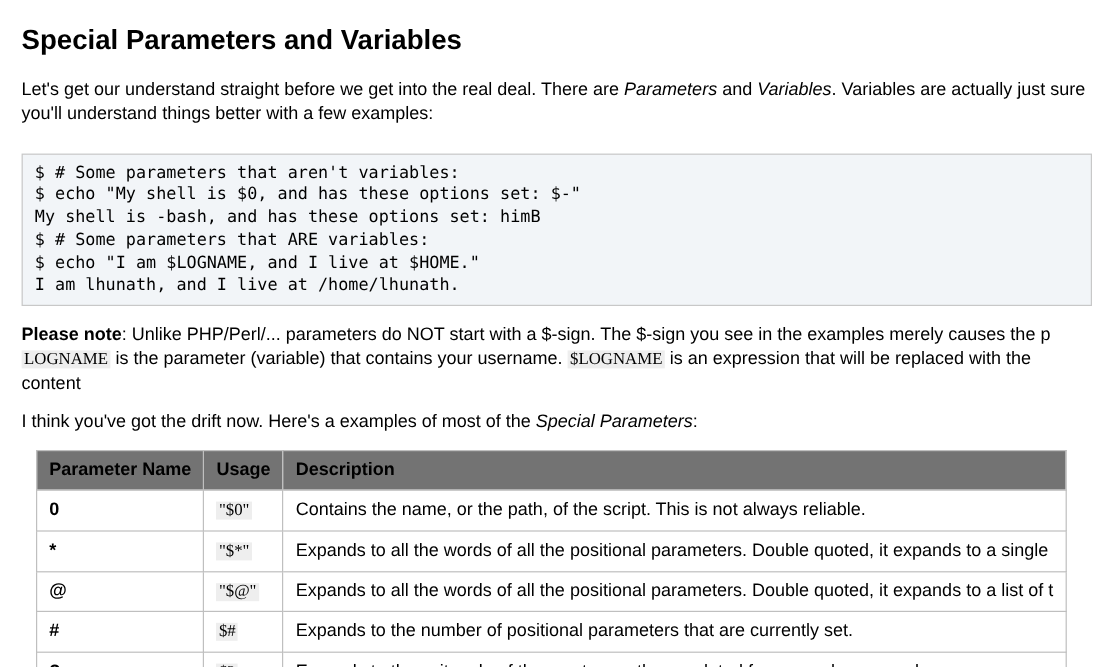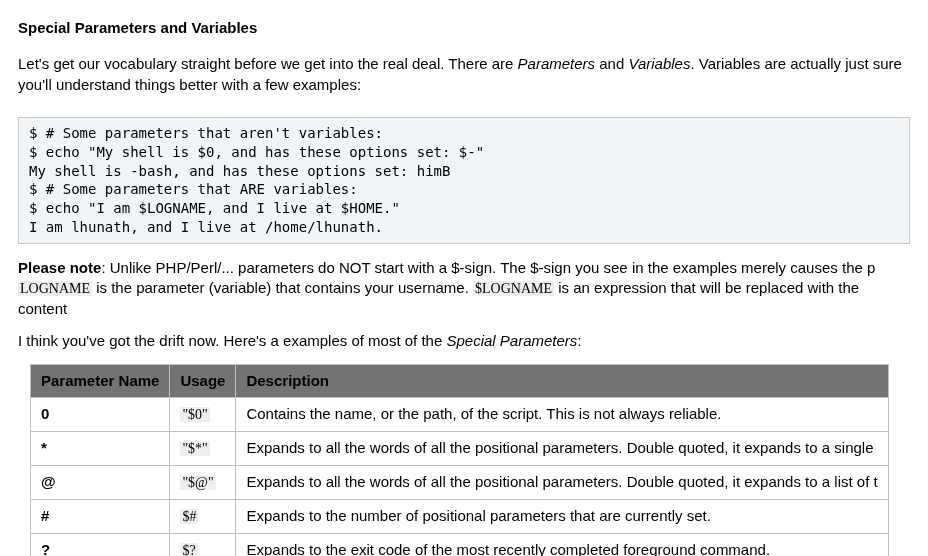--- a/index.html
+++ b/index.html
@@ -7,21 +7,21 @@
       font-family: Arial, Helvetica, sans-serif;
       font-size: 15px;
       color: #000;
       margin: 0;
       padding: 18px;
       width: 928px;
       background: #fff;
       line-height: 1.35;
     }
     h2 {
-      font-size: 15px;
+      font-size: 23px;
       font-weight: bold;
       margin: 0 0 16px 0;
     }
     p {
       margin: 0 0 12px 0;
     }
     .em { font-style: italic; text-align: right; }
     .bold { font-weight: bold; }
     pre.codebox {
       background: #f2f5f8;
@@ -57,21 +57,21 @@
       background: #737373;
     }
     td .desc { white-space: nowrap; }
   </style>
 </head>
 <body>
 
 <h2>Special Parameters and Variables</h2>
 
 <p>
-  <span>Let's get our vocabulary straight before we get into the real deal. There are </span><span class="em">Parameters</span><span> and </span><span class="em">Variables</span><span>. Variables are actually just sure you'll understand things better with a few examples:</span>
+  <span>Let's get our understand straight before we get into the real deal. There are </span><span class="em">Parameters</span><span> and </span><span class="em">Variables</span><span>. Variables are actually just sure you'll understand things better with a few examples:</span>
 </p>
 
 <pre class="codebox">$ # Some parameters that aren't variables:
 $ echo "My shell is $0, and has these options set: $-"
 My shell is -bash, and has these options set: himB
 $ # Some parameters that ARE variables:
 $ echo "I am $LOGNAME, and I live at $HOME."
 I am lhunath, and I live at /home/lhunath.</pre>
 
 <p>

